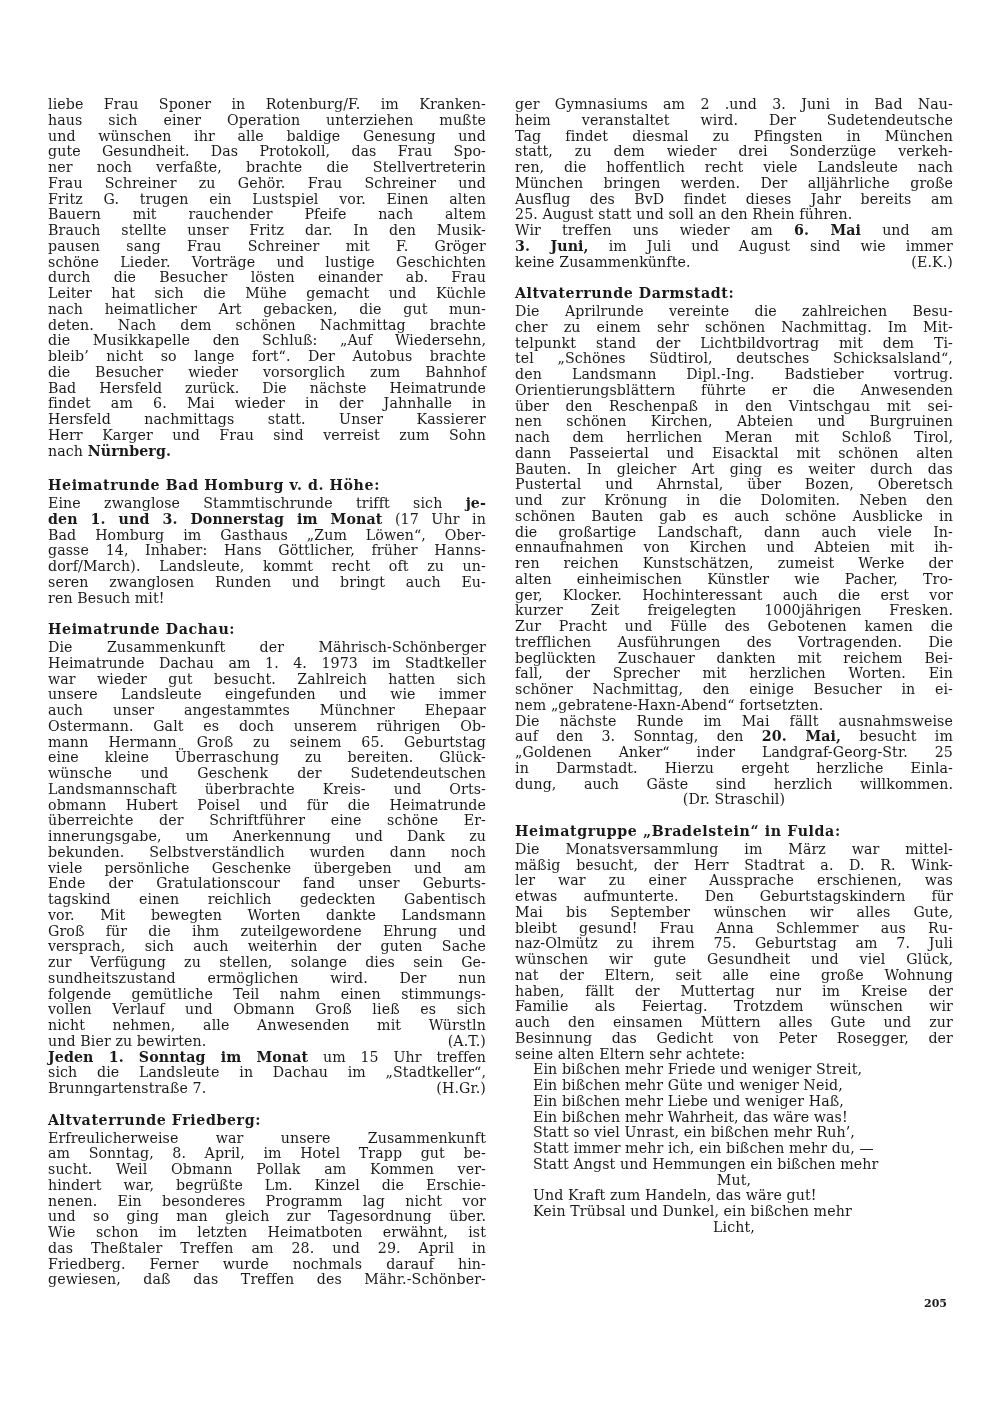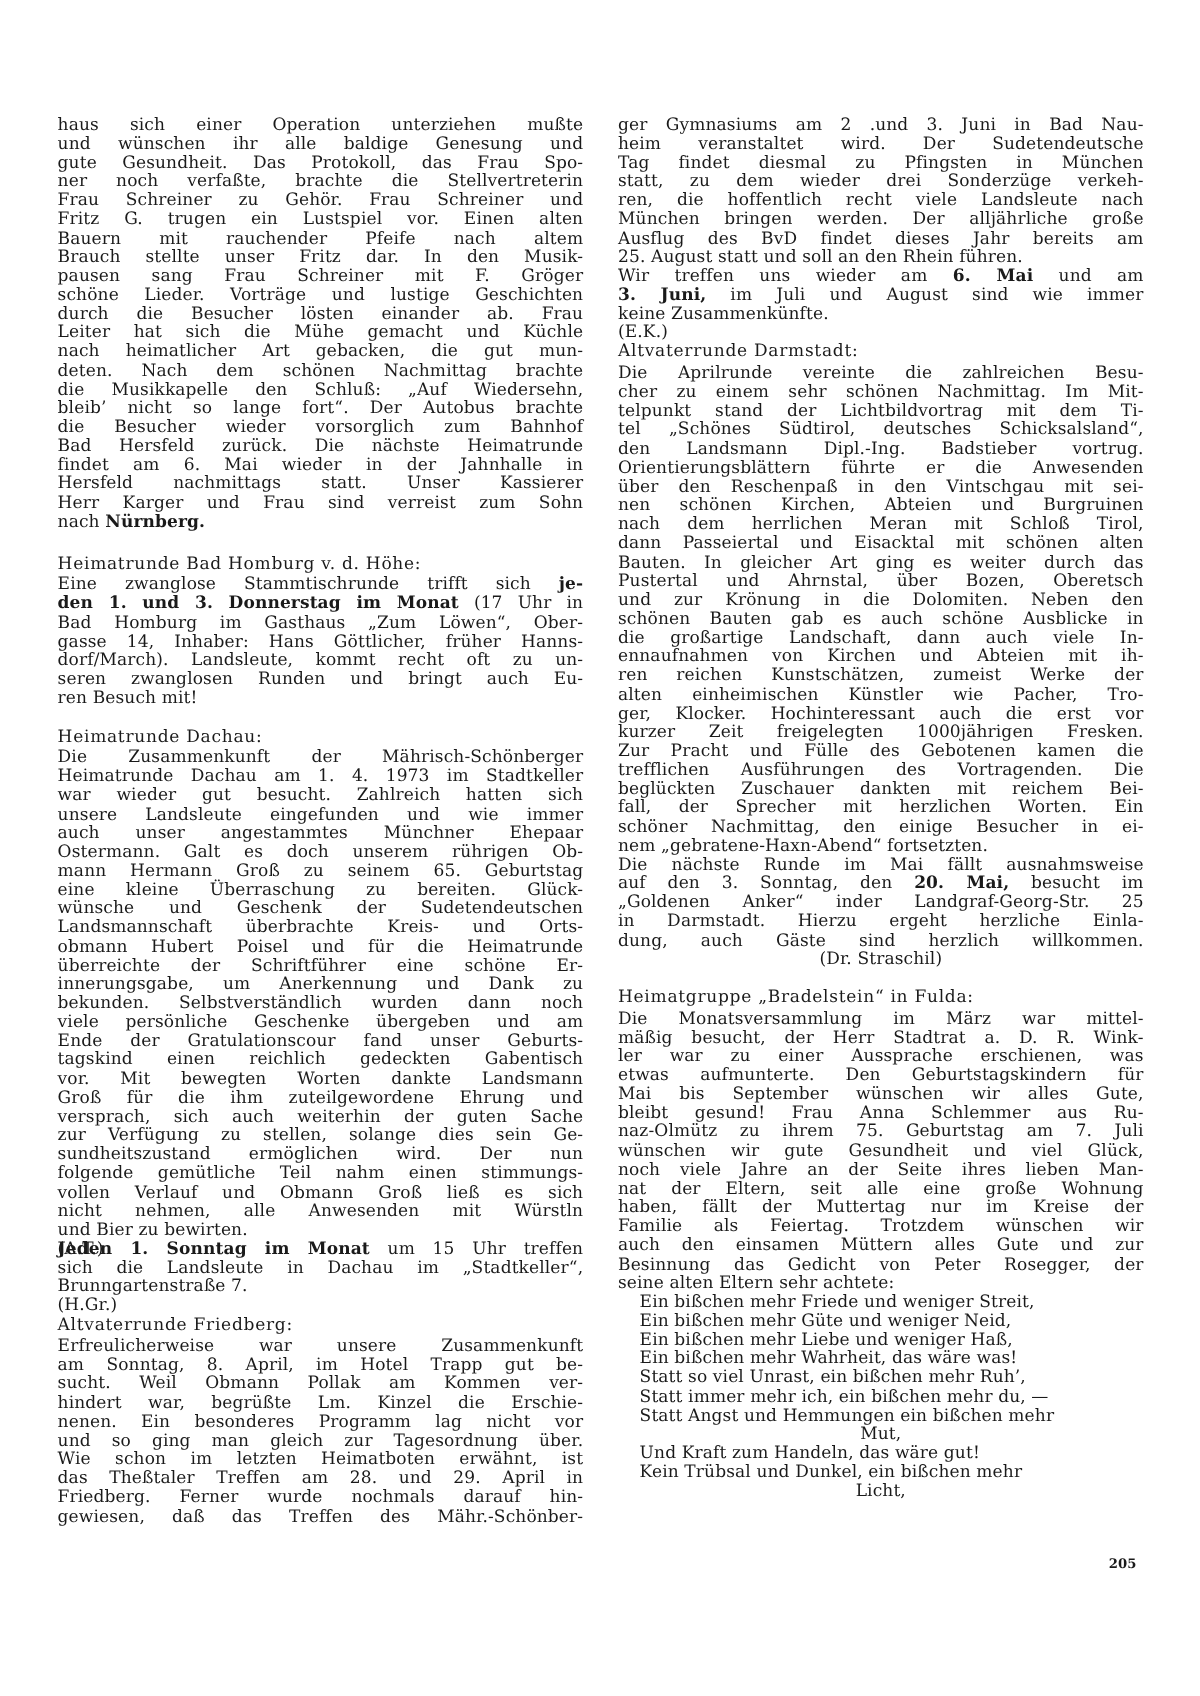--- a/index.html
+++ b/index.html
@@ -3,34 +3,35 @@
 <meta charset="utf-8">
 <style>
   html, body { margin: 0; padding: 0; background: #ffffff; }
   body { width: 1000px; height: 1413px; position: relative; overflow: hidden;
          font-family: "DejaVu Serif", "Liberation Serif", serif; color: #1a1a1a; }
   .col { position: absolute; top: 97px; width: 438px; font-size: 14.2px; line-height: 15.75px; }
   #col-left { left: 48px; }
   #col-right { left: 515px; }
   .line { display: block; text-align: justify; text-align-last: justify; white-space: nowrap; overflow: visible; height: 15.75px; letter-spacing: 0.1px; }
   .line.last { text-align-last: left; }
-  .line.sig { display: flex; justify-content: space-between; text-align-last: auto; flex-direction: column; }
+  .line.sig { display: flex; justify-content: space-between; text-align-last: auto; }
   .line.center { text-align: center; text-align-last: center; }
-  .heading { font-weight: normal; display: block; height: 15.75px; margin-top: 16px; margin-bottom: 2px; letter-spacing: 0.6px; white-space: nowrap; }
+  .heading { font-weight: bold; display: block; height: 15.75px; margin-top: 16px; margin-bottom: 2px; letter-spacing: 0.6px; white-space: nowrap; }
   .heading.first { margin-top: 19px; }
   .poem .line { padding-left: 18px; text-align: left; text-align-last: left; }
   .poem .line.center { padding-left: 0; text-align: right; text-align-last: center; }
   b { font-weight: bold; }
   #page-number { position: absolute; left: 924px; top: 1297px; font-size: 11px; font-weight: bold; }
 </style>
 </head>
 <body>
 
 <div class="col" id="col-left">
   <div>
+    <span class="line">liebe Frau Sponer in Rotenburg/F. im Kranken-</span>
     <span class="line">haus sich einer Operation unterziehen mußte</span>
     <span class="line">und wünschen ihr alle baldige Genesung und</span>
     <span class="line">gute Gesundheit. Das Protokoll, das Frau Spo-</span>
     <span class="line">ner noch verfaßte, brachte die Stellvertreterin</span>
     <span class="line">Frau Schreiner zu Gehör. Frau Schreiner und</span>
     <span class="line">Fritz G. trugen ein Lustspiel vor. Einen alten</span>
     <span class="line">Bauern mit rauchender Pfeife nach altem</span>
     <span class="line">Brauch stellte unser Fritz dar. In den Musik-</span>
     <span class="line">pausen sang Frau Schreiner mit F. Gröger</span>
     <span class="line">schöne Lieder. Vorträge und lustige Geschichten</span>
@@ -170,21 +171,20 @@
   <div>
     <span class="heading">Heimatgruppe „Bradelstein“ in Fulda:</span>
     <span class="line">Die Monatsversammlung im März war mittel-</span>
     <span class="line">mäßig besucht, der Herr Stadtrat a. D. R. Wink-</span>
     <span class="line">ler war zu einer Aussprache erschienen, was</span>
     <span class="line">etwas aufmunterte. Den Geburtstagskindern für</span>
     <span class="line">Mai bis September wünschen wir alles Gute,</span>
     <span class="line">bleibt gesund! Frau Anna Schlemmer aus Ru-</span>
     <span class="line">naz-Olmütz zu ihrem 75. Geburtstag am 7. Juli</span>
     <span class="line">wünschen wir gute Gesundheit und viel Glück,</span>
-    <span class="line">noch viele Jahre an der Seite ihres lieben Man-</span>
     <span class="line">nat der Eltern, seit alle eine große Wohnung</span>
     <span class="line">haben, fällt der Muttertag nur im Kreise der</span>
     <span class="line">Familie als Feiertag. Trotzdem wünschen wir</span>
     <span class="line">auch den einsamen Müttern alles Gute und zur</span>
     <span class="line">Besinnung das Gedicht von Peter Rosegger, der</span>
     <span class="line last">seine alten Eltern sehr achtete:</span>
     <div class="poem">
       <span class="line">Ein bißchen mehr Friede und weniger Streit,</span>
       <span class="line">Ein bißchen mehr Güte und weniger Neid,</span>
       <span class="line">Ein bißchen mehr Liebe und weniger Haß,</span>

